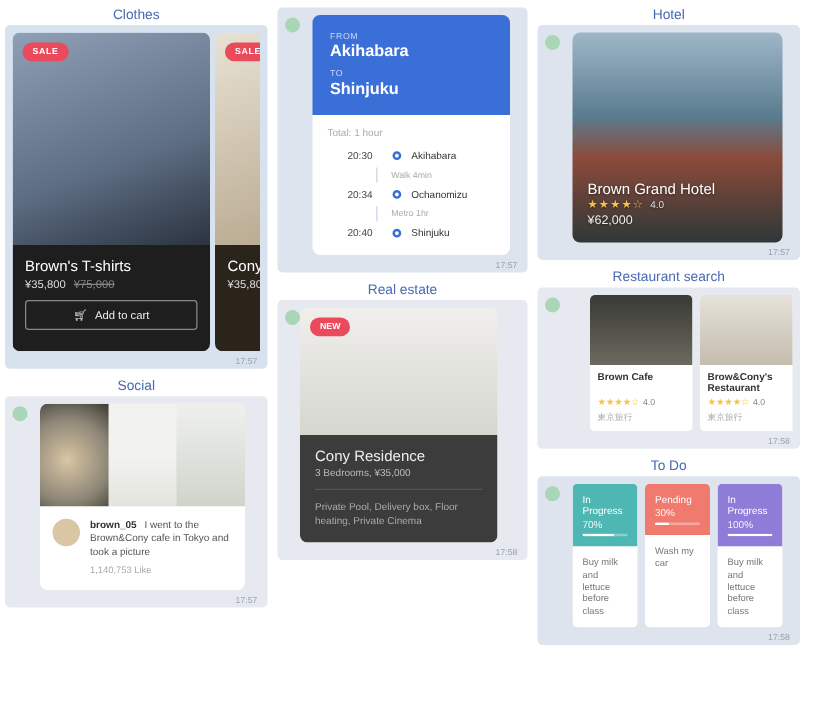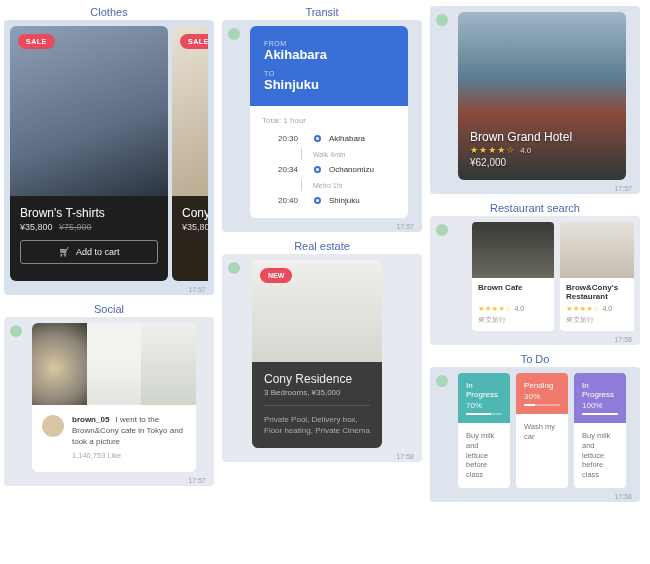--- a/index.html
+++ b/index.html
@@ -52,21 +52,21 @@
   .t-row { display: flex; align-items: center; gap: 8px; padding: 3px 0; }
   .t-time { width: 28px; color: #444; margin-left: 16px; }
   .t-dot { width: 7px; height: 7px; border: 2px solid #3b6fd8; border-radius: 50%; background: #fff; flex-shrink: 0; }
   .t-stop { color: #333; }
   .t-seg { display: flex; align-items: center; gap: 8px; padding: 2px 0; }
   .t-seg::before { content: ""; display: block; width: 28px; }
   .t-line { width: 1px; height: 12px; background: #c7d3ea; margin-left: 3px; margin-right: 3px; }
   .t-seg-lbl { color: #aaa; font-size: 7px; }
 
   
-  .re-body { margin-left: 24px; width: 130px; border-radius: 6px; overflow: hidden; position: relative; }
+  .re-body { margin-left: 12px; width: 158px; border-radius: 6px; overflow: hidden; position: relative; }
   .re-img { height: 102px; background: linear-gradient(#f0efec 0%,#d6d6cf 100%); position: relative; }
   .new-badge { position: absolute; top: 8px; left: 8px; background: #e94a5c; color: #fff; font-size: 7px; padding: 4px 8px; border-radius: 10px; font-weight: 600; }
   .re-info { background: #3c3c3c; color: #eee; padding: 10px 12px 12px; }
   .re-name { font-size: 12px; font-weight: 500; }
   .re-sub { font-size: 8px; color: #bbb; margin-top: 2px; padding-bottom: 8px; border-bottom: 1px solid #555; }
   .re-feat { font-size: 8px; color: #aaa; margin-top: 8px; line-height: 1.4; }
 
   
   .hotel-body { margin-left: 22px; width: 168px; border-radius: 6px; overflow: hidden; position: relative; height: 168px; display: flex; align-items: flex-end; background: linear-gradient(#9fb7c8 0%,#5a7c8f 40%,#8b4a3a 60%,#2e3838 100%); }
   .hotel-info { padding: 12px; color: #fff; text-shadow: 0 1px 2px rgba(0,0,0,.5); }
@@ -158,21 +158,20 @@
           </div>
         </div>
         <div class="time">17:57</div>
       </div>
     </div>
   </div>
 
   <div class="col2">
 
     <div>
-      <div class="section-title">Transit</div>
       <div class="chat-frame bg3">
         <div class="transit-body">
           <div class="transit-header">
             <div class="t-lbl">FROM</div>
             <div class="t-val">Akihabara</div>
             <div class="t-lbl">TO</div>
             <div class="t-val" style="margin-bottom:0">Shinjuku</div>
           </div>
           <div class="transit-list">
             <div class="t-total">Total: 1 hour</div>
@@ -219,20 +218,21 @@
           </div>
         </div>
         <div class="time">17:58</div>
       </div>
     </div>
   </div>
 
   <div class="col3">
 
     <div>
+      <div class="section-title">Hotel</div>
       <div class="chat-frame bg3">
         <div class="hotel-body">
           <div class="hotel-info">
             <div class="hotel-name">Brown Grand Hotel</div>
             <div>
               <span class="stars">★★★★☆</span>
               <span class="rating">4.0</span>
             </div>
             <div class="hotel-price">¥62,000</div>
           </div>

